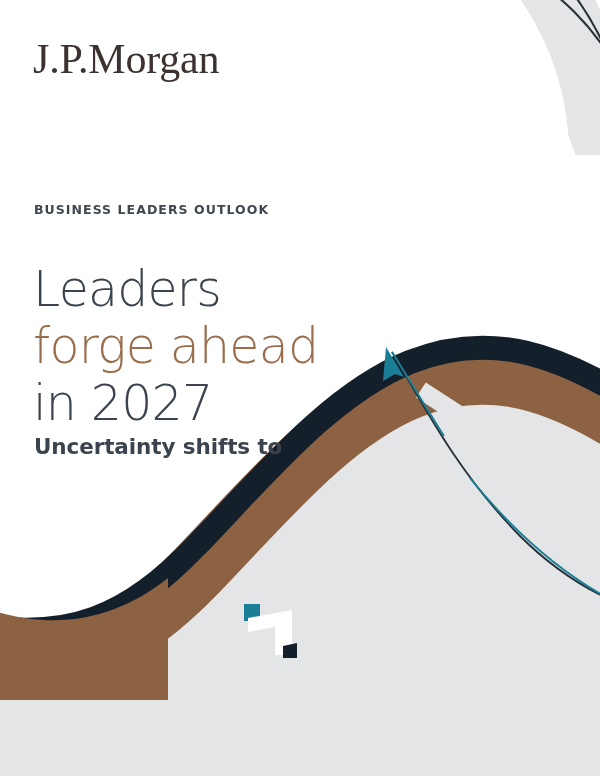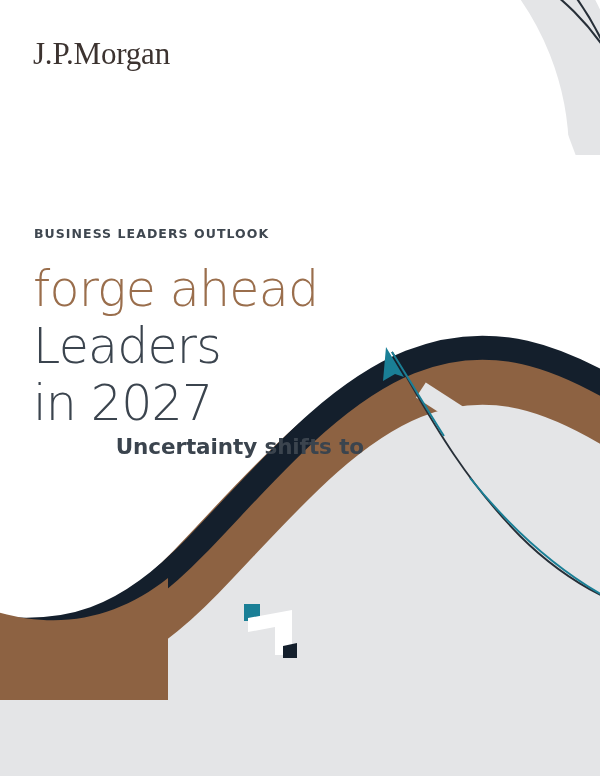--- a/index.html
+++ b/index.html
@@ -32,39 +32,38 @@
     pointer-events: none;
   }
   #content > * { pointer-events: auto; }
 
   
   .logo {
     position: absolute;
     left: 33px;
     top: 38px;
     font-family: "Liberation Serif", "DejaVu Serif", serif;
-    font-size: 31px;
+    font-size: 42px;
     line-height: 1;
     letter-spacing: -0.2px;
     color: #3c3330;
     white-space: nowrap;
   }
 
   
   .eyebrow {
     position: absolute;
     left: 34px;
     top: 202px;
     font-family: "DejaVu Sans", sans-serif;
     font-size: 12.5px;
     font-weight: 700;
     letter-spacing: 1.05px;
     color: #3f4750;
     white-space: nowrap;
-    margin-top: 24px;
   }
 
   
   .headline {
     position: absolute;
     left: 33px;
     top: 228px;
     width: 420px;
     font-family: "DejaVu Sans", "Liberation Sans", sans-serif;
     font-weight: 300;
@@ -81,21 +80,20 @@
     position: absolute;
     left: 34px;
     top: 415px;
     width: 330px;
     font-family: "DejaVu Sans", "Liberation Sans", sans-serif;
     font-weight: 700;
     font-size: 21.5px;
     line-height: 27px;
     letter-spacing: -0.1px;
     color: #3b444e;
-    text-align: right;
   }
   .subtitle .ln { display: block; white-space: nowrap; }
 </style>
 </head>
 <body>
 
 <div id="cover">
 
   <svg id="art" viewBox="0 0 600 776" xmlns="http://www.w3.org/2000/svg" aria-hidden="true">
 
@@ -178,22 +176,22 @@
     </g>
   </svg>
 
   <div id="content">
 
     <div class="logo">J.P.Morgan</div>
 
     <div class="eyebrow">BUSINESS LEADERS OUTLOOK</div>
 
     <h1 class="headline">
+      <span class="ln">Leaders</span>
       <span class="ln accent">forge ahead</span>
-      <span class="ln">Leaders</span>
       <span class="ln">in 2027</span>
     </h1>
 
     <h2 class="subtitle">
       <span class="ln">Uncertainty shifts to</span>
     </h2>
 
   </div>
 </div>
 

